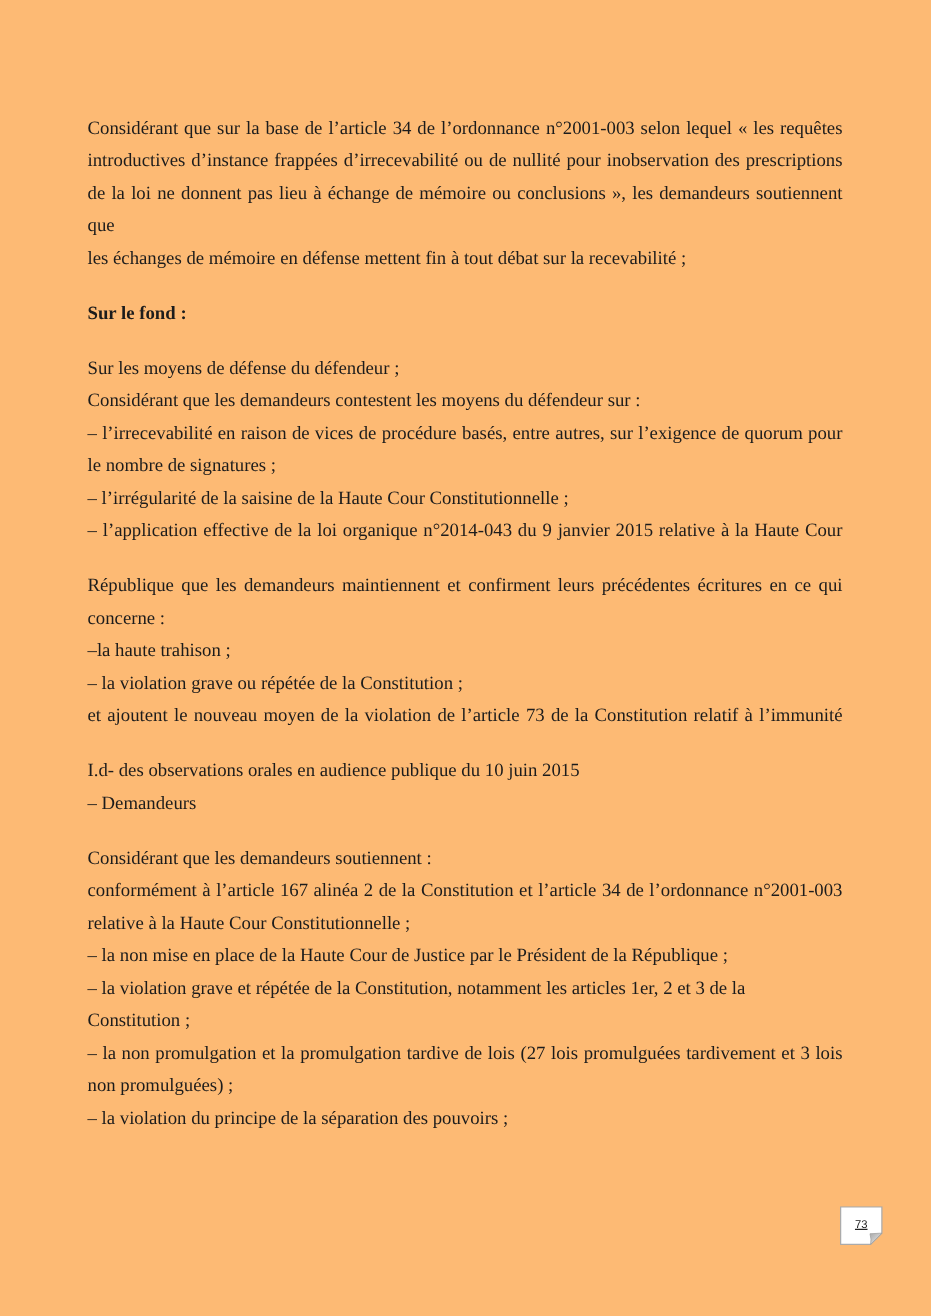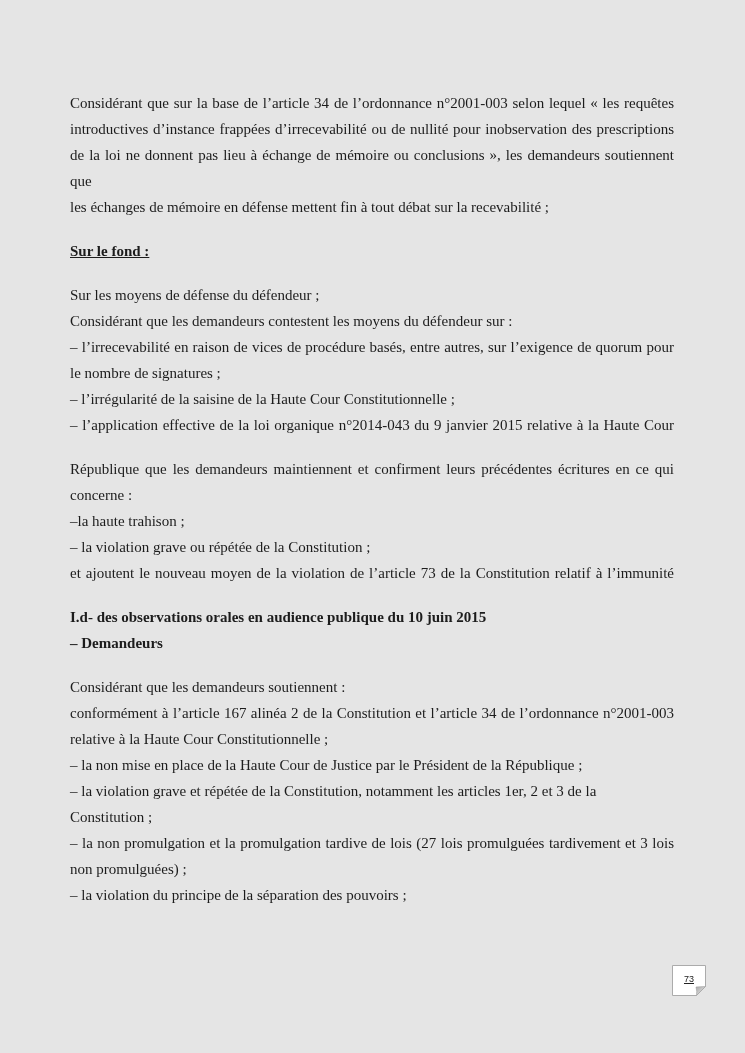--- a/index.html
+++ b/index.html
@@ -1,41 +1,41 @@
 <!DOCTYPE html>
 <html><head>
 <meta charset="utf-8">
 <style>
   html, body { margin: 0; padding: 0; background: #ffffff; }
   .page {
     position: relative;
     width: 745px;
     height: 1053px;
-    background: #e5e5e5;
+    background: #fdba74;
     overflow: hidden;
     font-family: "Liberation Serif", "DejaVu Serif", serif;
   }
   .content {
     position: absolute;
     left: 70px;
     top: 90px;
     width: 604px;
   }
   .line {
     font-size: 15px;
     line-height: 26px;
     color: #1c1c1c;
     white-space: normal;
   }
   .line.justify {
     text-align: justify;
     text-align-last: justify;
   }
-  .line.bold { font-weight: bold; }
-  .line.bold-underline { font-weight: bold; text-decoration: underline; }
+  .line.bold { font-weight: normal; }
+  .line.bold-underline { font-weight: bold; }
   .gap { height: 18px; }
   .pagebox {
     position: absolute;
     left: 672px;
     top: 965px;
     width: 38px;
     height: 34px;
   }
   .pagebox svg { position: absolute; left: 0; top: 0; }
   .pagebox .num {

